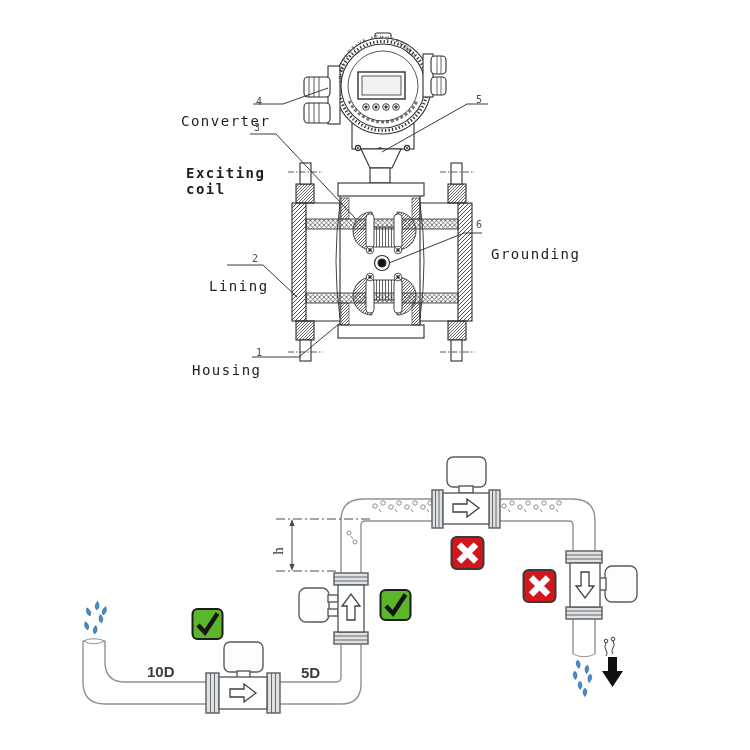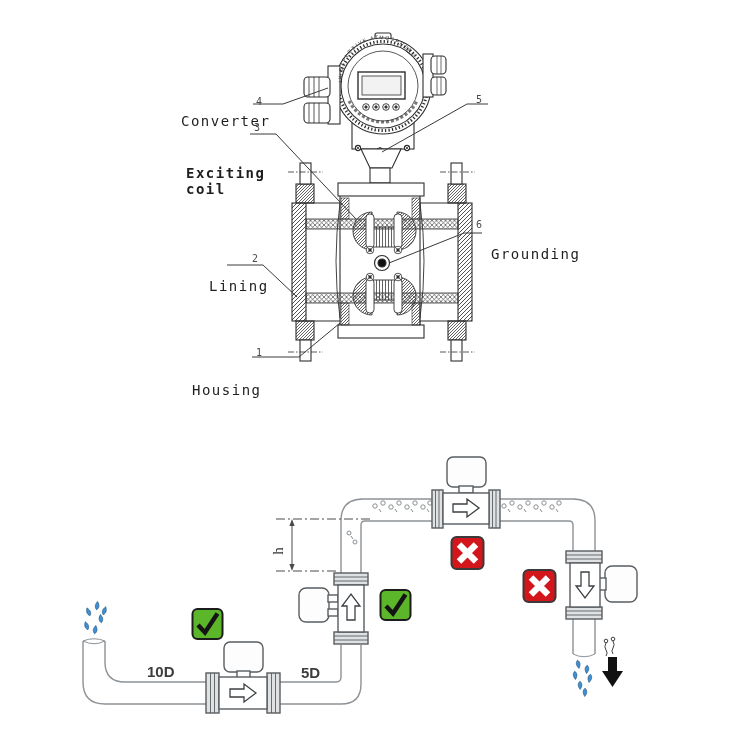--- a/index.html
+++ b/index.html
@@ -320,21 +320,21 @@
 <div class="fig1-num" style="left:256px;top:96px;">4</div>
 
 <div class="fig1-num" style="left:476px;top:94px;">5</div>
 
 <div class="fig1-label" style="left:186px;top:136px;font-weight:bold;"><span>Exciting</span><br><span>coil</span></div>
 <div class="fig1-num" style="left:254px;top:122px;">3</div>
 
 <div class="fig1-label" style="left:209px;top:249px;">Lining</div>
 <div class="fig1-num" style="left:252px;top:253px;">2</div>
 
-<div class="fig1-label" style="left:192px;top:353px;">Housing</div>
+<div class="fig1-label" style="left:192px;top:333px;">Housing</div>
 <div class="fig1-num" style="left:256px;top:347px;">1</div>
 
 <div class="fig1-label" style="left:491px;top:217px;">Grounding</div>
 <div class="fig1-num" style="left:476px;top:219px;">6</div>
 
 <div class="badge" style="left:191px;top:607px;">
   <svg width="33" height="34" viewBox="0 0 33 34">
     <rect x="1.5" y="2" width="30" height="30" rx="5" fill="#5cb62a" stroke="#1c1c1c" stroke-width="2"></rect>
     <path d="M7,18 L14,25.5 L26.5,6.5" fill="none" stroke="#141414" stroke-width="4.4"></path>
   </svg>

